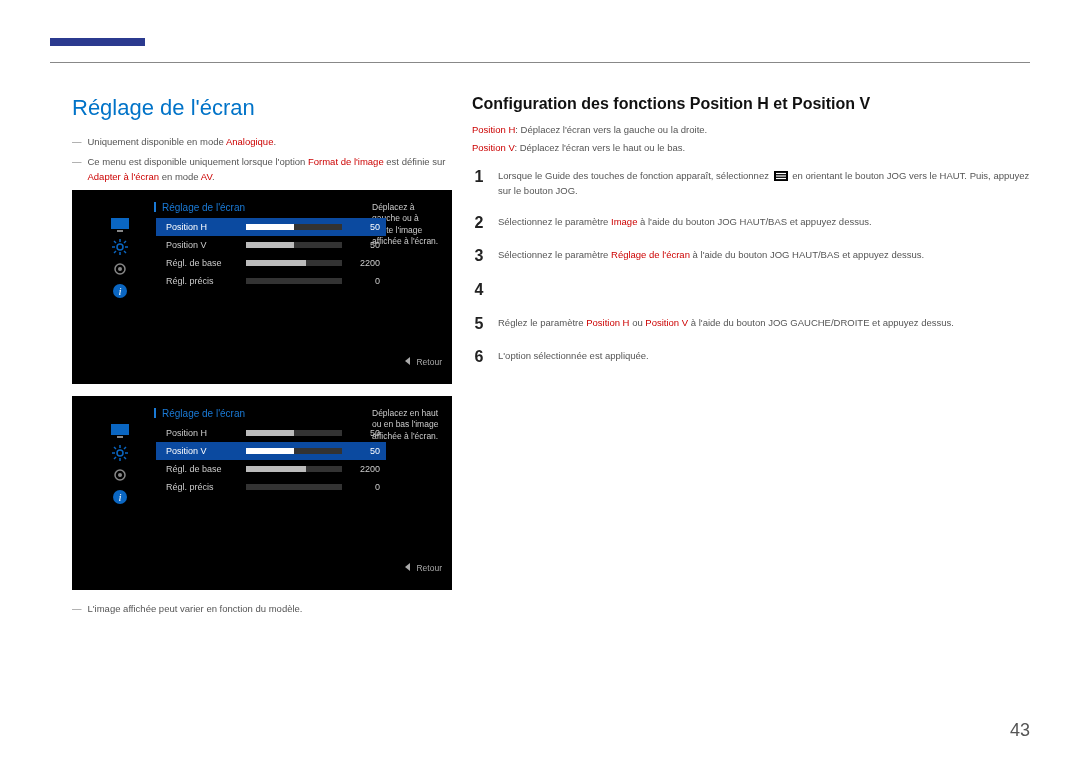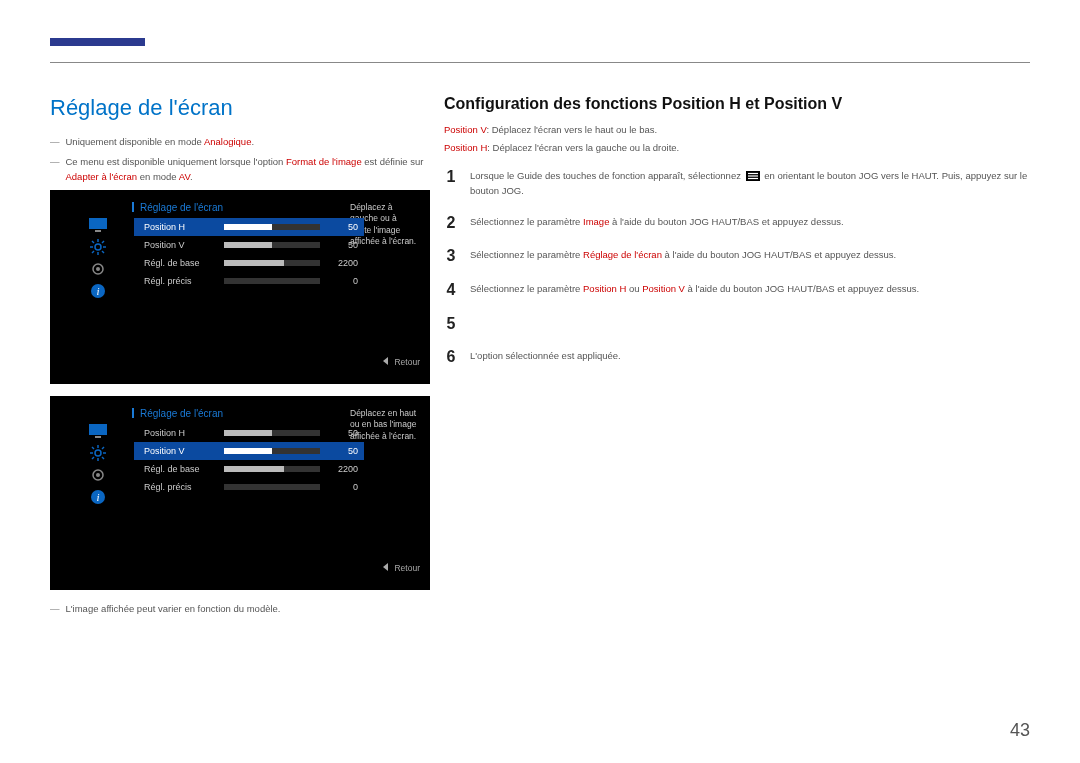--- a/index.html
+++ b/index.html
@@ -1,19 +1,19 @@
 <!DOCTYPE html>
 <html><head>
 <meta charset="utf-8">
 <style>
   * { box-sizing: border-box; margin: 0; padding: 0; }
   body { font-family: Arial, Helvetica, sans-serif; font-size: 10px; color: #333; background: #fff; width: 1080px; height: 763px; position: relative; padding: 40px 50px; }
   .top-rule { position: absolute; top: 62px; left: 50px; right: 50px; height: 1px; background: #888; }
   .top-mark { position: absolute; top: 38px; left: 50px; width: 95px; height: 8px; background: #2b3a8f; }
-  .cols { display: flex; gap: 14px; margin-top: 55px; }
+  .cols { display: flex; gap: 20px; margin-top: 55px; margin-left: 22px; }
   .left { width: 380px; }
   .right { flex: 1; }
   .h-title { font-size: 22px; font-weight: 400; color: #0073c8; margin-bottom: 14px; }
   .h2-title { font-size: 16px; font-weight: 700; color: #111; margin-bottom: 10px; }
   .note-row { display: flex; gap: 6px; font-size: 9.5px; color: #555; margin-bottom: 6px; line-height: 1.5; }
   .note-row .dash { color: #888; }
   .em-red { color: #c00; }
   .sub { margin-left: 14px; font-size: 9.5px; color: #666; line-height: 1.5; margin-bottom: 4px; }
   .def { font-size: 9.5px; color: #555; margin-bottom: 4px; line-height: 1.5; }
   .def .em-red { font-weight: 400; }
@@ -206,22 +206,22 @@
     </div>
 
     <div class="note-row">
       <span class="dash">―</span>
       <span>L'image affichée peut varier en fonction du modèle.</span>
     </div>
   </div>
 
   <div class="right">
     <div class="h2-title">Configuration des fonctions Position H et Position V</div>
+    <div class="def"><span class="em-red">Position H</span><span>: Déplacez l'écran vers la gauche ou la droite.</span></div>
     <div class="def"><span class="em-red">Position V</span><span>: Déplacez l'écran vers le haut ou le bas.</span></div>
-    <div class="def"><span class="em-red">Position H</span><span>: Déplacez l'écran vers la gauche ou la droite.</span></div>
 
     <ol class="steps">
       <li>
         <span class="step-num">1</span>
         <span>
           <span>Lorsque le Guide des touches de fonction apparaît, sélectionnez </span><span class="menu-icon">
               <svg width="14" height="10" viewBox="0 0 14 10">
                 <rect x="0" y="0" width="14" height="10" fill="#000"></rect>
                 <line x1="2" y1="2.5" x2="12" y2="2.5" stroke="#fff" stroke-width="1.2"></line>
                 <line x1="2" y1="5" x2="12" y2="5" stroke="#fff" stroke-width="1.2"></line>
@@ -233,24 +233,24 @@
       <li>
         <span class="step-num">2</span>
         <span><span>Sélectionnez le paramètre </span><span class="em-red">Image</span><span> à l'aide du bouton JOG HAUT/BAS et appuyez dessus.</span></span>
       </li>
       <li>
         <span class="step-num">3</span>
         <span><span>Sélectionnez le paramètre </span><span class="em-red">Réglage de l'écran</span><span> à l'aide du bouton JOG HAUT/BAS et appuyez dessus.</span></span>
       </li>
       <li>
         <span class="step-num">4</span>
-        <span><span>Sélectionnez le paramètre </span><span class="em-red">Position H</span><span> ou </span><span class="em-red">Position V</span><span> à l'aide du bouton JOG HAUT/BAS et appuyez dessus.</span></span>
       </li>
       <li>
         <span class="step-num">5</span>
+        <span><span>Réglez le paramètre </span><span class="em-red">Position H</span><span> ou </span><span class="em-red">Position V</span><span> à l'aide du bouton JOG GAUCHE/DROITE et appuyez dessus.</span></span>
       </li>
       <li>
         <span class="step-num">6</span>
         <span>L'option sélectionnée est appliquée.</span>
       </li>
     </ol>
   </div>
 </div>
 
 <div class="page-num">43</div>

